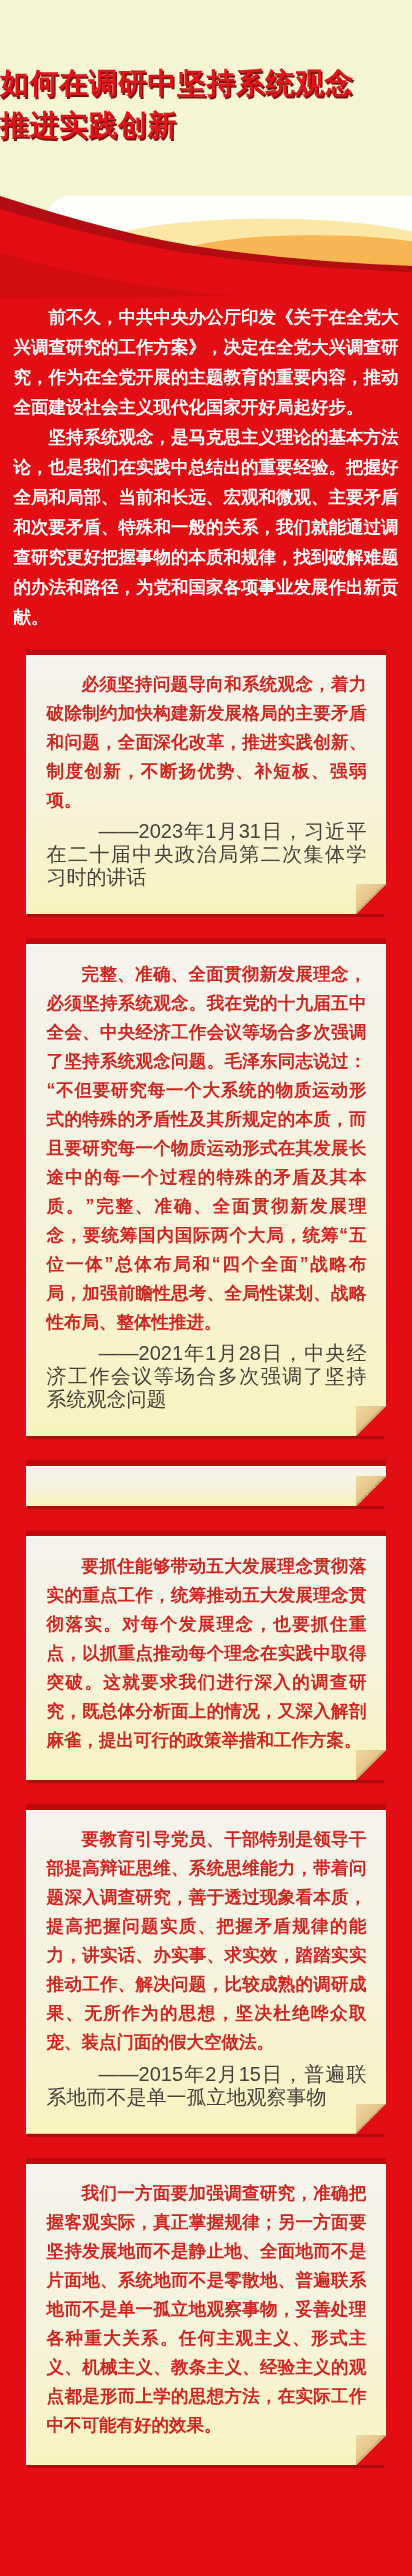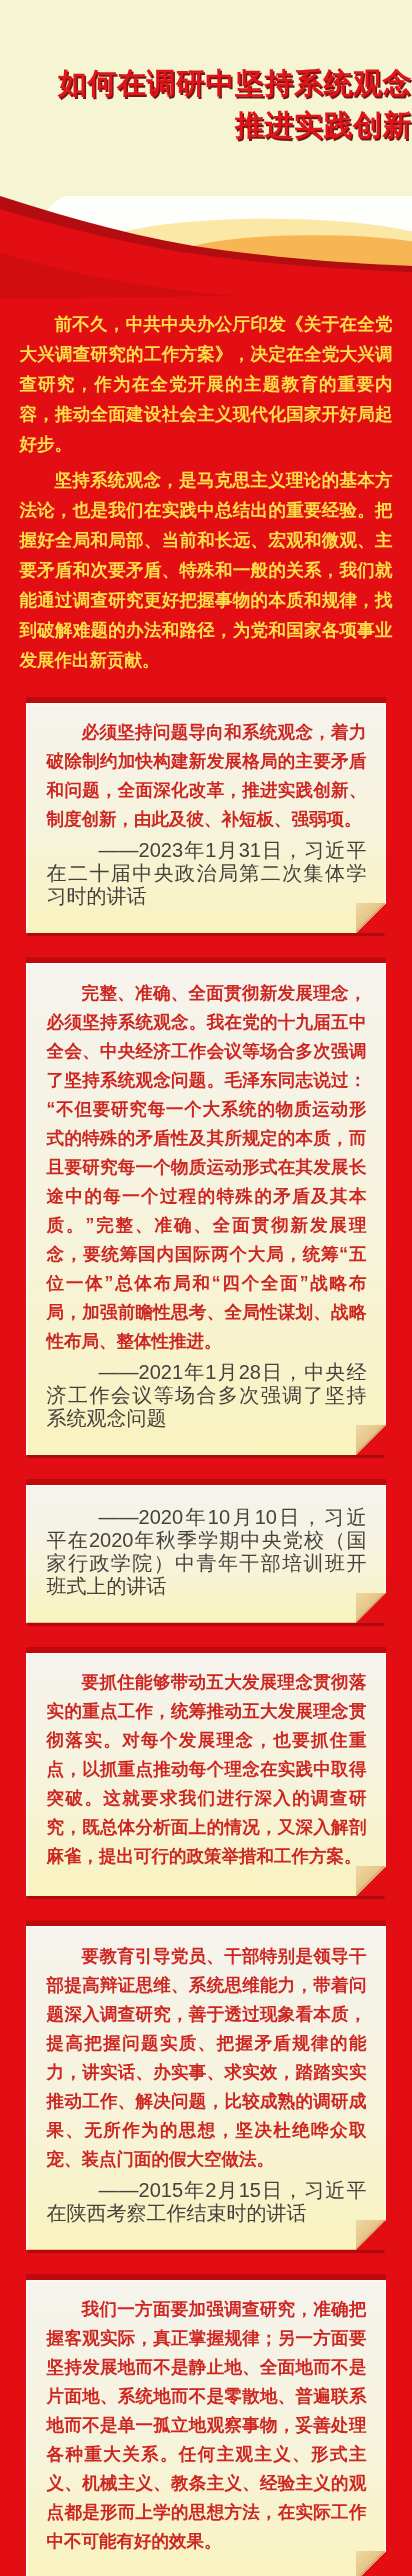--- a/index.html
+++ b/index.html
@@ -18,34 +18,34 @@
     border-top:1px solid #6B6052;
     border-bottom:1px solid #6B6052;
     padding:5.2px 0 5.7px;
     position:relative;top:46px;
     text-align:center;
     font-size:15px;font-weight:700;letter-spacing:0.5px;
     color:#7C4533;
   }
   .title{
     position:relative;top:62px;
-    margin:0;text-align:right;
+    margin:0;text-align:left;
     font-size:29px;line-height:42px;font-weight:900;letter-spacing:0.5px;
     color:#E01419;
     text-shadow:1.5px 2.1px 0 #7A1512;
   }
   
   .wave{display:block;width:412px;height:103px;}
   
   .intro{padding:4.1px 13.4px 0;}
   .intro p{
-    margin:6px;
+    margin:0;
     font-size:17.5px;line-height:30px;font-weight:700;
-    color:#fde047;
-    text-align:justify;text-indent:2em;
+    color:#ffffff;
+    text-align:justify;text-indent:2em;font-family:Liberation Mono, monospace;
   }
   
   .cards{padding:15.5px 26px 0;}
   .card{margin-bottom:24px;box-shadow:0 4.6px 0 -1.5px #AF0A0E;}
   .paper{
     position:relative;
     border-top:6.2px solid #BF090D;
     background:linear-gradient(180deg,#F5F3ED 0%,#F6F3DC 55%,#F9F3BE 100%);
     box-shadow:inset 0 1.5px 0 #FFFEF6, inset 1.5px 0 0 rgba(255,255,255,.8), inset -1.5px 0 0 rgba(255,255,255,.55);
     padding:15.5px 19.6px 25px 20.6px;
@@ -89,48 +89,47 @@
 
   <section class="intro">
     <p>前不久，中共中央办公厅印发《关于在全党大兴调查研究的工作方案》，决定在全党大兴调查研究，作为在全党开展的主题教育的重要内容，推动全面建设社会主义现代化国家开好局起好步。</p>
     <p>坚持系统观念，是马克思主义理论的基本方法论，也是我们在实践中总结出的重要经验。把握好全局和局部、当前和长远、宏观和微观、主要矛盾和次要矛盾、特殊和一般的关系，我们就能通过调查研究更好把握事物的本质和规律，找到破解难题的办法和路径，为党和国家各项事业发展作出新贡献。</p>
   </section>
 
   <section class="cards">
 
     <div class="card">
       <div class="paper">
-        <p class="quote">必须坚持问题导向和系统观念，着力破除制约加快构建新发展格局的主要矛盾和问题，全面深化改革，推进实践创新、制度创新，由此及彼、补短板、强弱项。</p>
+        <p class="quote">必须坚持问题导向和系统观念，着力破除制约加快构建新发展格局的主要矛盾和问题，全面深化改革，推进实践创新、制度创新，不断扬优势、补短板、强弱项。</p>
         <p class="source">——2023年1月31日，习近平在二十届中央政治局第二次集体学习时的讲话</p>
       </div>
     </div>
 
     <div class="card">
       <div class="paper">
         <p class="quote">完整、准确、全面贯彻新发展理念，必须坚持系统观念。我在党的十九届五中全会、中央经济工作会议等场合多次强调了坚持系统观念问题。毛泽东同志说过：“不但要研究每一个大系统的物质运动形式的特殊的矛盾性及其所规定的本质，而且要研究每一个物质运动形式在其发展长途中的每一个过程的特殊的矛盾及其本质。”完整、准确、全面贯彻新发展理念，要统筹国内国际两个大局，统筹“五位一体”总体布局和“四个全面”战略布局，加强前瞻性思考、全局性谋划、战略性布局、整体性推进。</p>
         <p class="source">——2021年1月28日，中央经济工作会议等场合多次强调了坚持系统观念问题</p>
       </div>
     </div>
 
     <div class="card">
       <div class="paper">
-        <p class="source">——2020年10月10日，习近平在2020年秋季学期中央党校（国家行政学院）中青年干部培训班开班式上的讲话</p>
       </div>
     </div>
 
     <div class="card">
       <div class="paper">
         <p class="quote">要抓住能够带动五大发展理念贯彻落实的重点工作，统筹推动五大发展理念贯彻落实。对每个发展理念，也要抓住重点，以抓重点推动每个理念在实践中取得突破。这就要求我们进行深入的调查研究，既总体分析面上的情况，又深入解剖麻雀，提出可行的政策举措和工作方案。</p>
       </div>
     </div>
 
     <div class="card">
       <div class="paper">
         <p class="quote">要教育引导党员、干部特别是领导干部提高辩证思维、系统思维能力，带着问题深入调查研究，善于透过现象看本质，提高把握问题实质、把握矛盾规律的能力，讲实话、办实事、求实效，踏踏实实推动工作、解决问题，比较成熟的调研成果、无所作为的思想，坚决杜绝哗众取宠、装点门面的假大空做法。</p>
-        <p class="source">——2015年2月15日，习近平在陕西考察工作结束时的讲话</p>
+        <p class="source">——2015年2月15日，普遍联系地而不是单一孤立地观察事物</p>
       </div>
     </div>
 
     <div class="card">
       <div class="paper">
         <p class="quote">我们一方面要加强调查研究，准确把握客观实际，真正掌握规律；另一方面要坚持发展地而不是静止地、全面地而不是片面地、系统地而不是零散地、普遍联系地而不是单一孤立地观察事物，妥善处理各种重大关系。任何主观主义、形式主义、机械主义、教条主义、经验主义的观点都是形而上学的思想方法，在实际工作中不可能有好的效果。</p>
 
       </div>
     </div>
 

